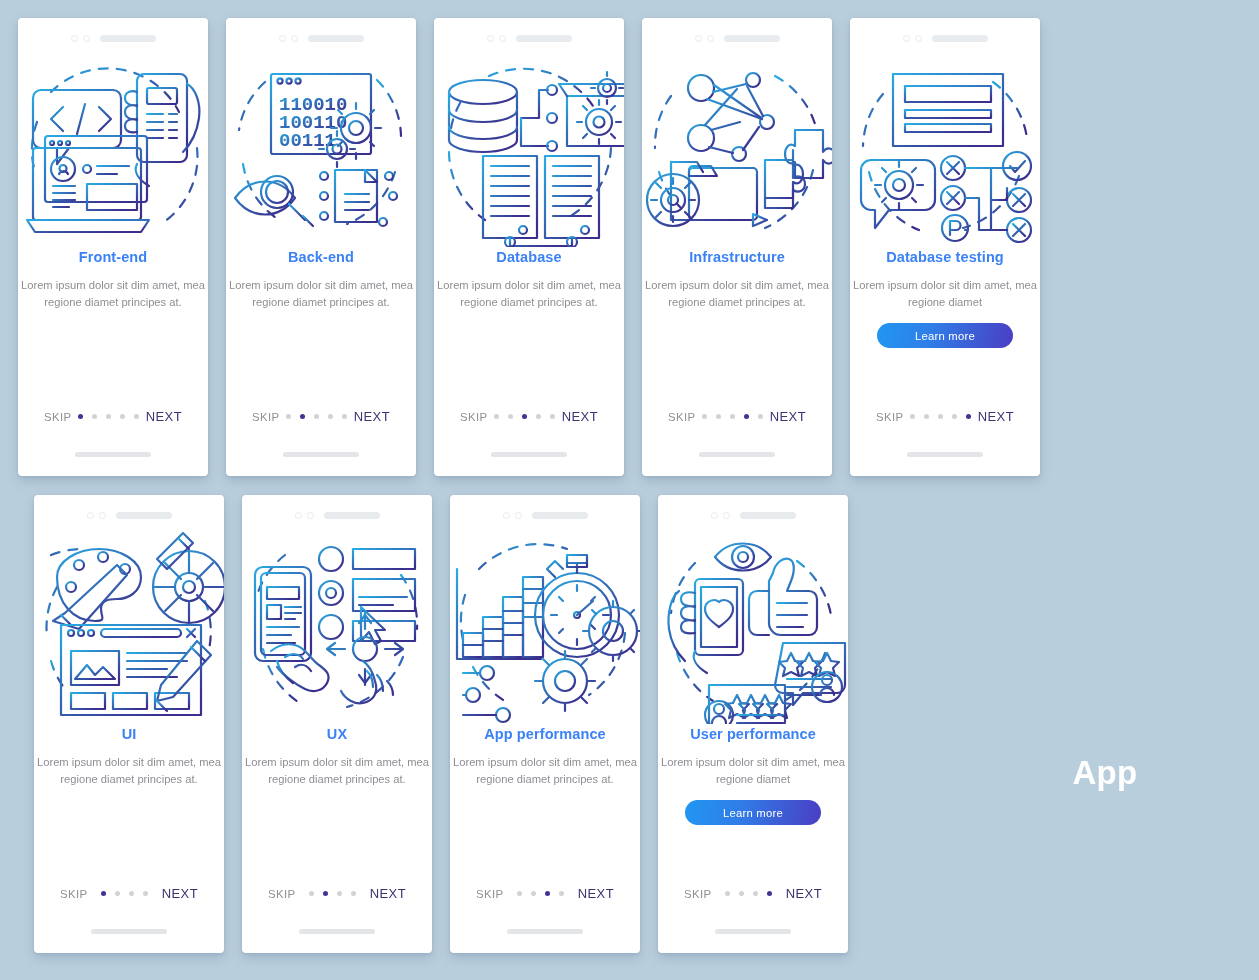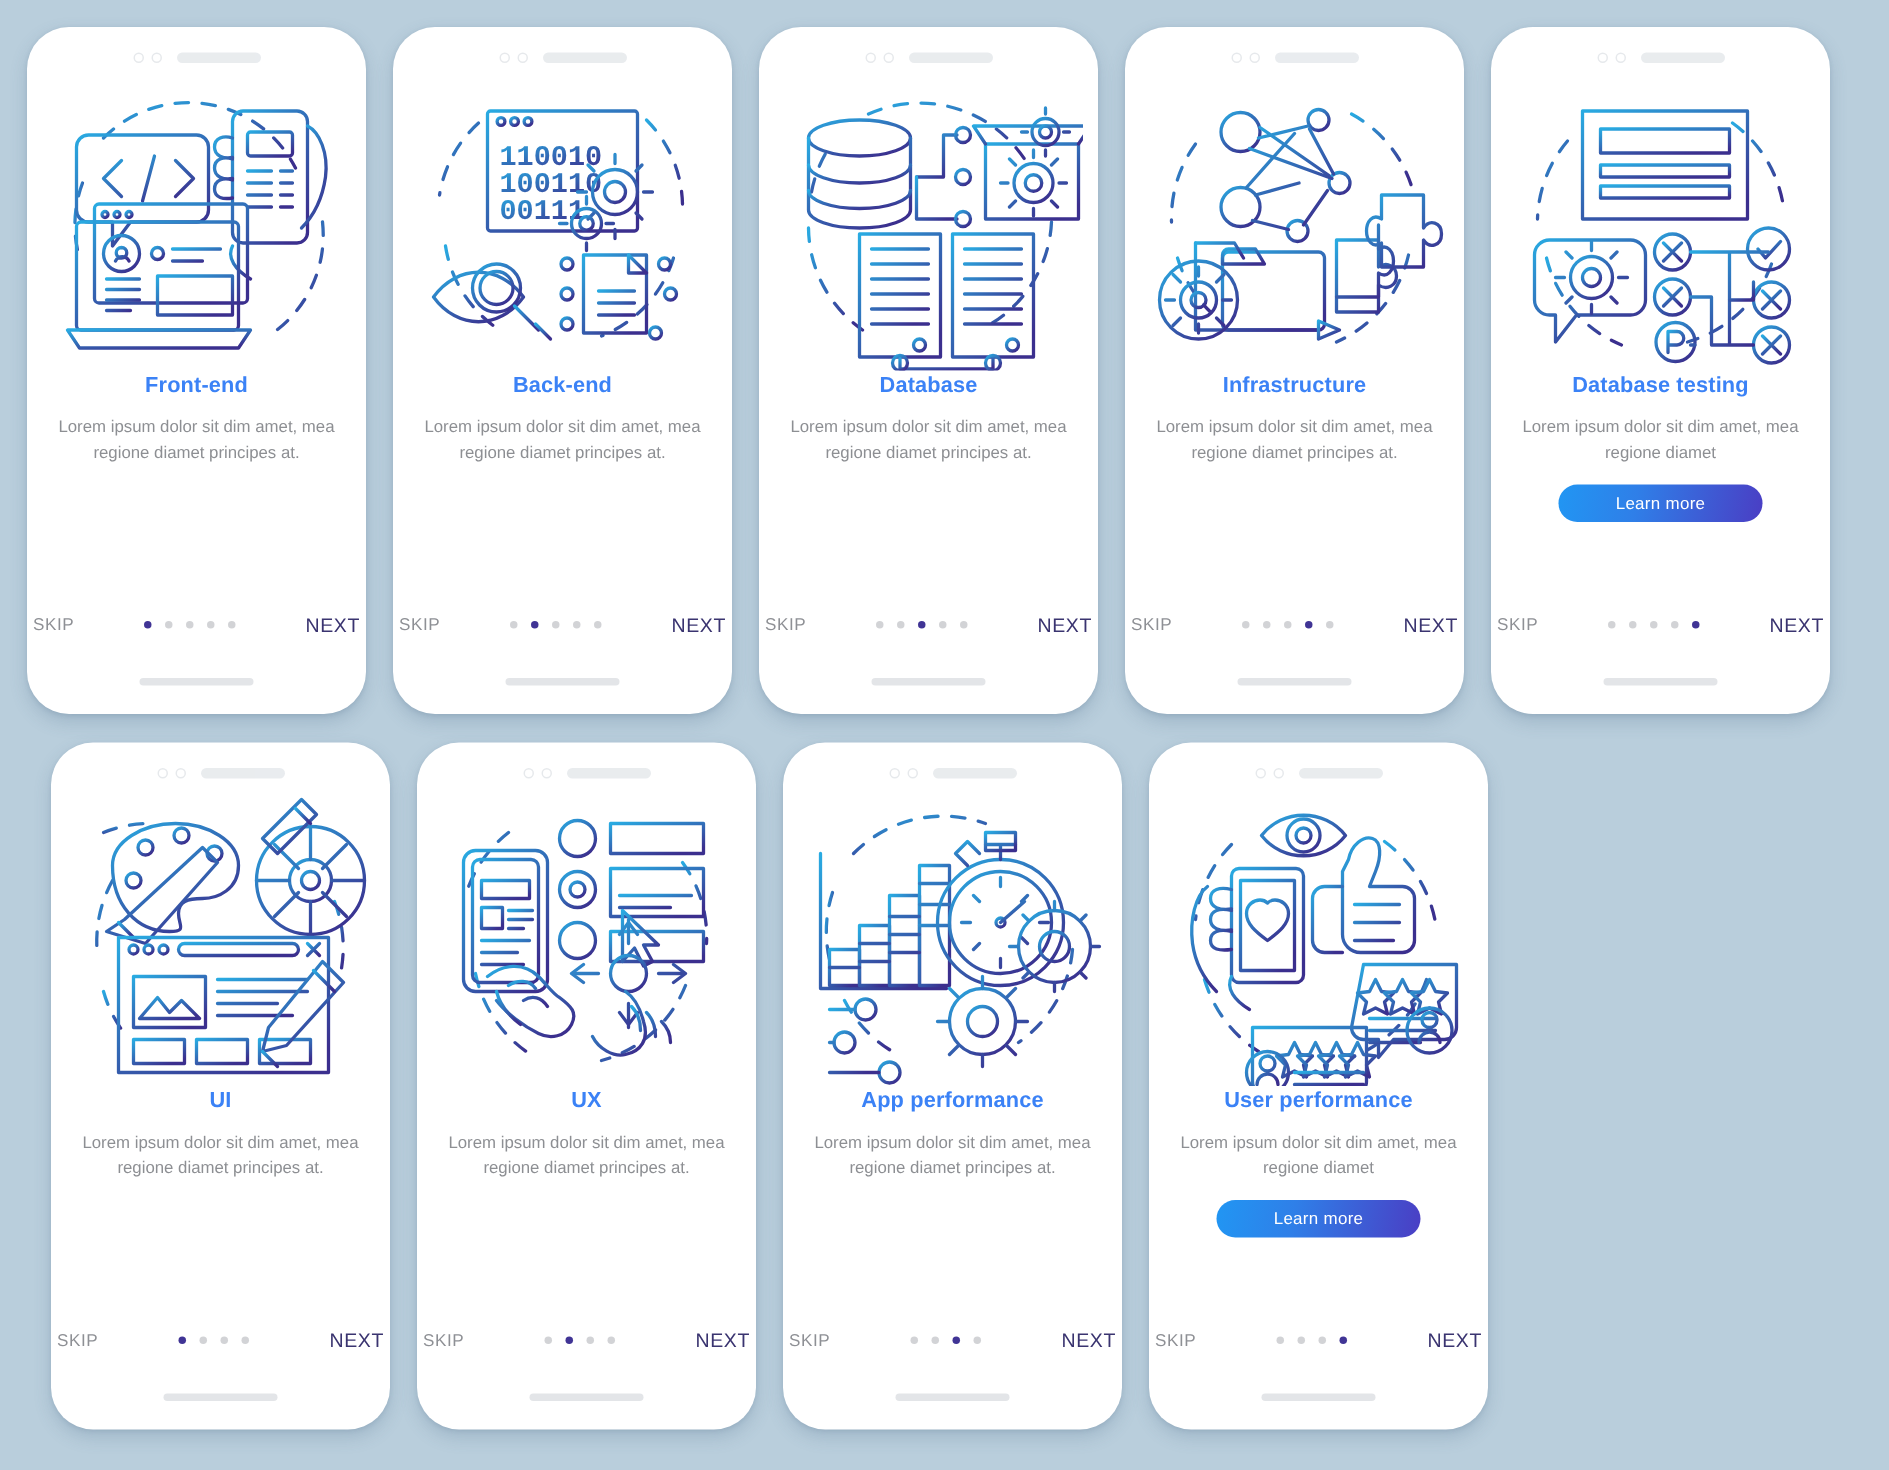--- a/index.html
+++ b/index.html
@@ -22,24 +22,24 @@
   .row {
     display: flex;
     gap: 18px;
     height: 458px;
   }
   .row + .row { margin-top: 19px; margin-left: 16px; }
 
   
   .phone {
     position: relative;
-    width: 226px;
+    width: 190px;
     height: 458px;
     background: #ffffff;
-    border-radius: 28px;
+    border-radius: 4px;
     box-shadow: 0 5px 11px rgba(70,100,130,0.22),
                 0 1px 3px rgba(70,100,130,0.14);
     display: flex;
     flex-direction: column;
     align-items: center;
     padding-top: 12px;
     overflow: hidden;
   }
 
   
@@ -107,21 +107,21 @@
   }
 
   
   .nav {
     position: absolute;
     left: 0; right: 0;
     bottom: 52px;
     display: flex;
     align-items: center;
     justify-content: space-between;
-    padding: 0 4px;
+    padding: 0 26px;
   }
   .nav-skip {
     font-size: 11.4px;
     color: #8e9095;
     letter-spacing: .4px;
   }
   .nav-next {
     font-size: 13px;
     color: #3a3470;
     letter-spacing: .4px;
@@ -685,15 +685,16 @@
           <span class="dot on"></span>
         </span>
         <span class="nav-next">NEXT</span>
       </div>
       <div class="home-bar"></div>
     </div>
 
   </div>
 
   <div class="poster">
+    <div>App</div>
   </div>
 
 </div>
 
 </body></html>

